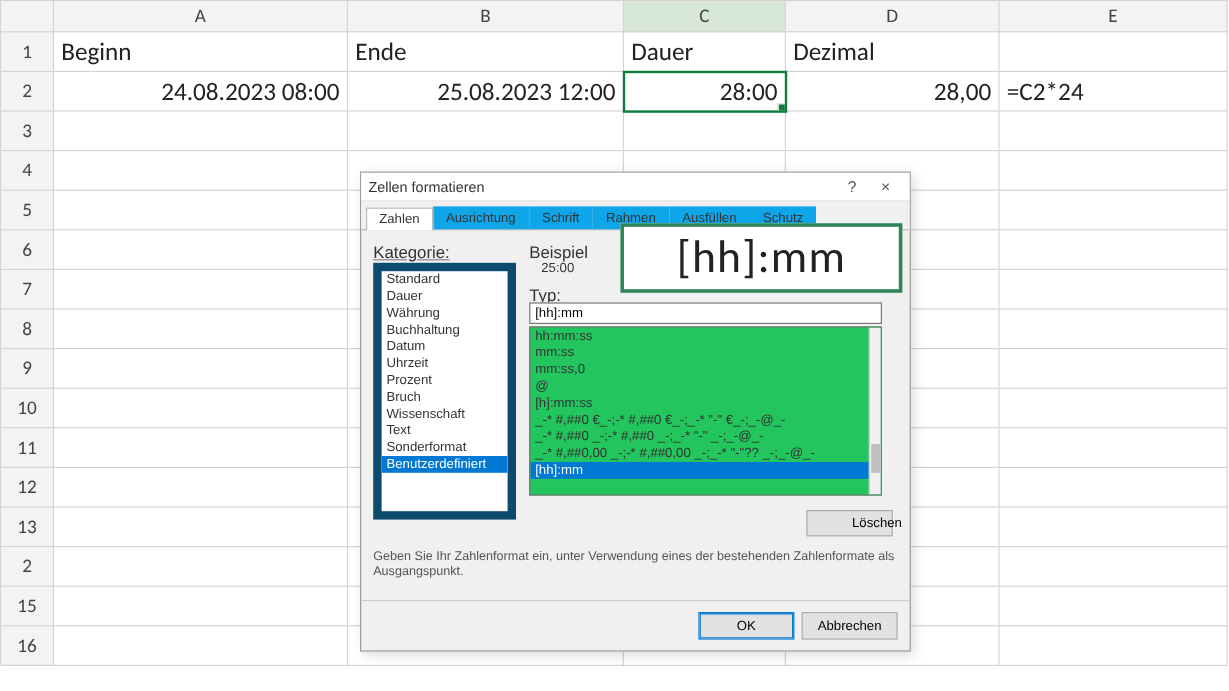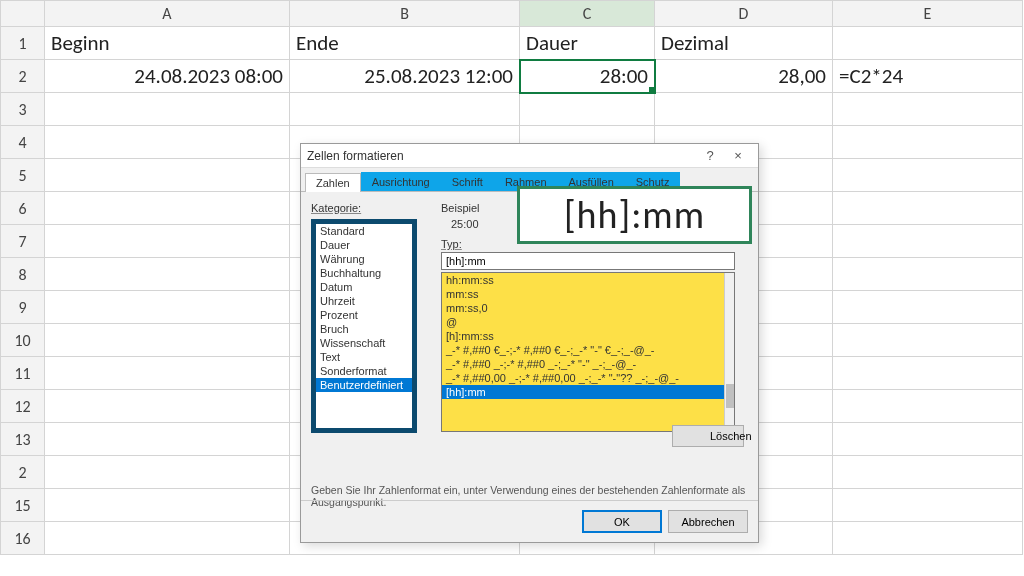--- a/index.html
+++ b/index.html
@@ -22,37 +22,37 @@
   .colsel { background:#d8e8d8 !important; }
 
   .dialog { position:absolute; top:143px; left:300px; width:459px; height:400px; background:#f0f0f0; border:1px solid #9a9a9a; font-family:"Segoe UI",Arial,sans-serif; font-size:11px; color:#333; box-shadow:3px 3px 10px rgba(0,0,0,0.15); }
   .titlebar { height:24px; display:flex; align-items:center; padding:0 6px; background:#fff; border-bottom:1px solid #ddd; }
   .titlebar .title { flex:1; font-size:12px; }
   .titlebar .tbtn { width:28px; text-align:center; font-size:13px; color:#555; cursor:pointer; }
   .tabs { display:flex; border-bottom:1px solid #bbb; background:#f0f0f0; padding:4px 4px 0 4px; gap:0; }
   .tab { padding:3px 10px; font-size:11px; background:#0ea5e9; border:1px solid transparent; border-bottom:none; cursor:pointer; color:#333; }
   .tab.active { background:#fff; border-color:#bbb; position:relative; top:1px; }
   .body { position:relative; padding:8px 10px; height:306px; }
-  .lbl { font-size:11px; color:#333; }
+  .lbl { font-size:14px; color:#333; }
   .underline { text-decoration: underline; text-decoration-color: #888; }
-  .catbox { position:absolute; top:27px; left:10px; width:106px; height:214px; background:#fff; border:5px solid #0c4a6e; font-size:11px; overflow:hidden; }
+  .catbox { position:absolute; top:27px; left:10px; width:119px; height:214px; background:#fff; border:7px solid #0c4a6e; font-size:11px; overflow:hidden; }
   .catbox div { padding:0px 4px; line-height:14px; cursor:pointer; white-space:nowrap; }
   .catbox div.sel2 { background:#0078d4; color:#fff; }
   .beisp { position:absolute; top:10px; left:140px; }
   .beispval { position:absolute; top:26px; left:150px; font-size:11px; }
   .typlbl { position:absolute; top:46px; left:140px; }
   .typinput { position:absolute; top:60px; left:140px; width:294px; height:18px; border:1px solid #777; background:#fff; font-size:11px; padding:1px 4px; font-family:inherit; }
-  .fmtbox { position:absolute; top:80px; left:140px; width:294px; height:160px; background:#fde047; border:1px solid #777; overflow:hidden; }
+  .fmtbox { position:absolute; top:80px; left:140px; width:294px; height:141px; background:#22c55e; border:1px solid #777; overflow:hidden; }
   .fmtbox .inner { position:absolute; top:0; left:0; right:10px; }
   .fmtbox .inner div { padding:0 4px; font-size:11px; line-height:14px; white-space:nowrap; overflow:hidden; cursor:pointer; }
   .fmtbox .inner div.sel2 { background:#0078d4; color:#fff; }
   .fmtbox .sb { position:absolute; top:0; right:0; width:10px; height:100%; background:#f0f0f0; border-left:1px solid #ccc; }
   .fmtbox .sb::before { content:""; position:absolute; top:70%; left:1px; width:8px; height:24px; background:#c0c0c0; }
   .delbtn { position:absolute; top:233px; right:14px; width:72px; height:22px; background:#e1e1e1; border:1px solid #adadad; font-size:11px; cursor:pointer; font-family:inherit;padding-left:37px; }
-  .hint { position:absolute; top:266px; left:10px; right:10px; font-size:10.5px; color:#555;margin-top:26px; }
+  .hint { position:absolute; top:266px; left:10px; right:10px; font-size:10.5px; color:#555; }
   .footer { position:absolute; bottom:0; left:0; right:0; height:42px; border-top:1px solid #ccc; display:flex; justify-content:flex-end; align-items:center; gap:6px; padding:0 10px; }
   .footer button { width:80px; height:23px; background:#e1e1e1; border:1px solid #adadad; font-size:11px; cursor:pointer; font-family:inherit; }
   .footer button.primary { border:1px solid #0078d4; box-shadow: inset 0 0 0 1px #0078d4; }
 
   .callout { position:absolute; top:186px; left:517px; width:235px; height:58px; border:3px solid #2f855a; background:#fff; display:flex; align-items:center; justify-content:center; font-size:38px; font-family:Calibri,Arial,sans-serif; color:#222; z-index:5; letter-spacing:1px; }
 </style>
 </head>
 <body>
 
 <div class="sheet">

